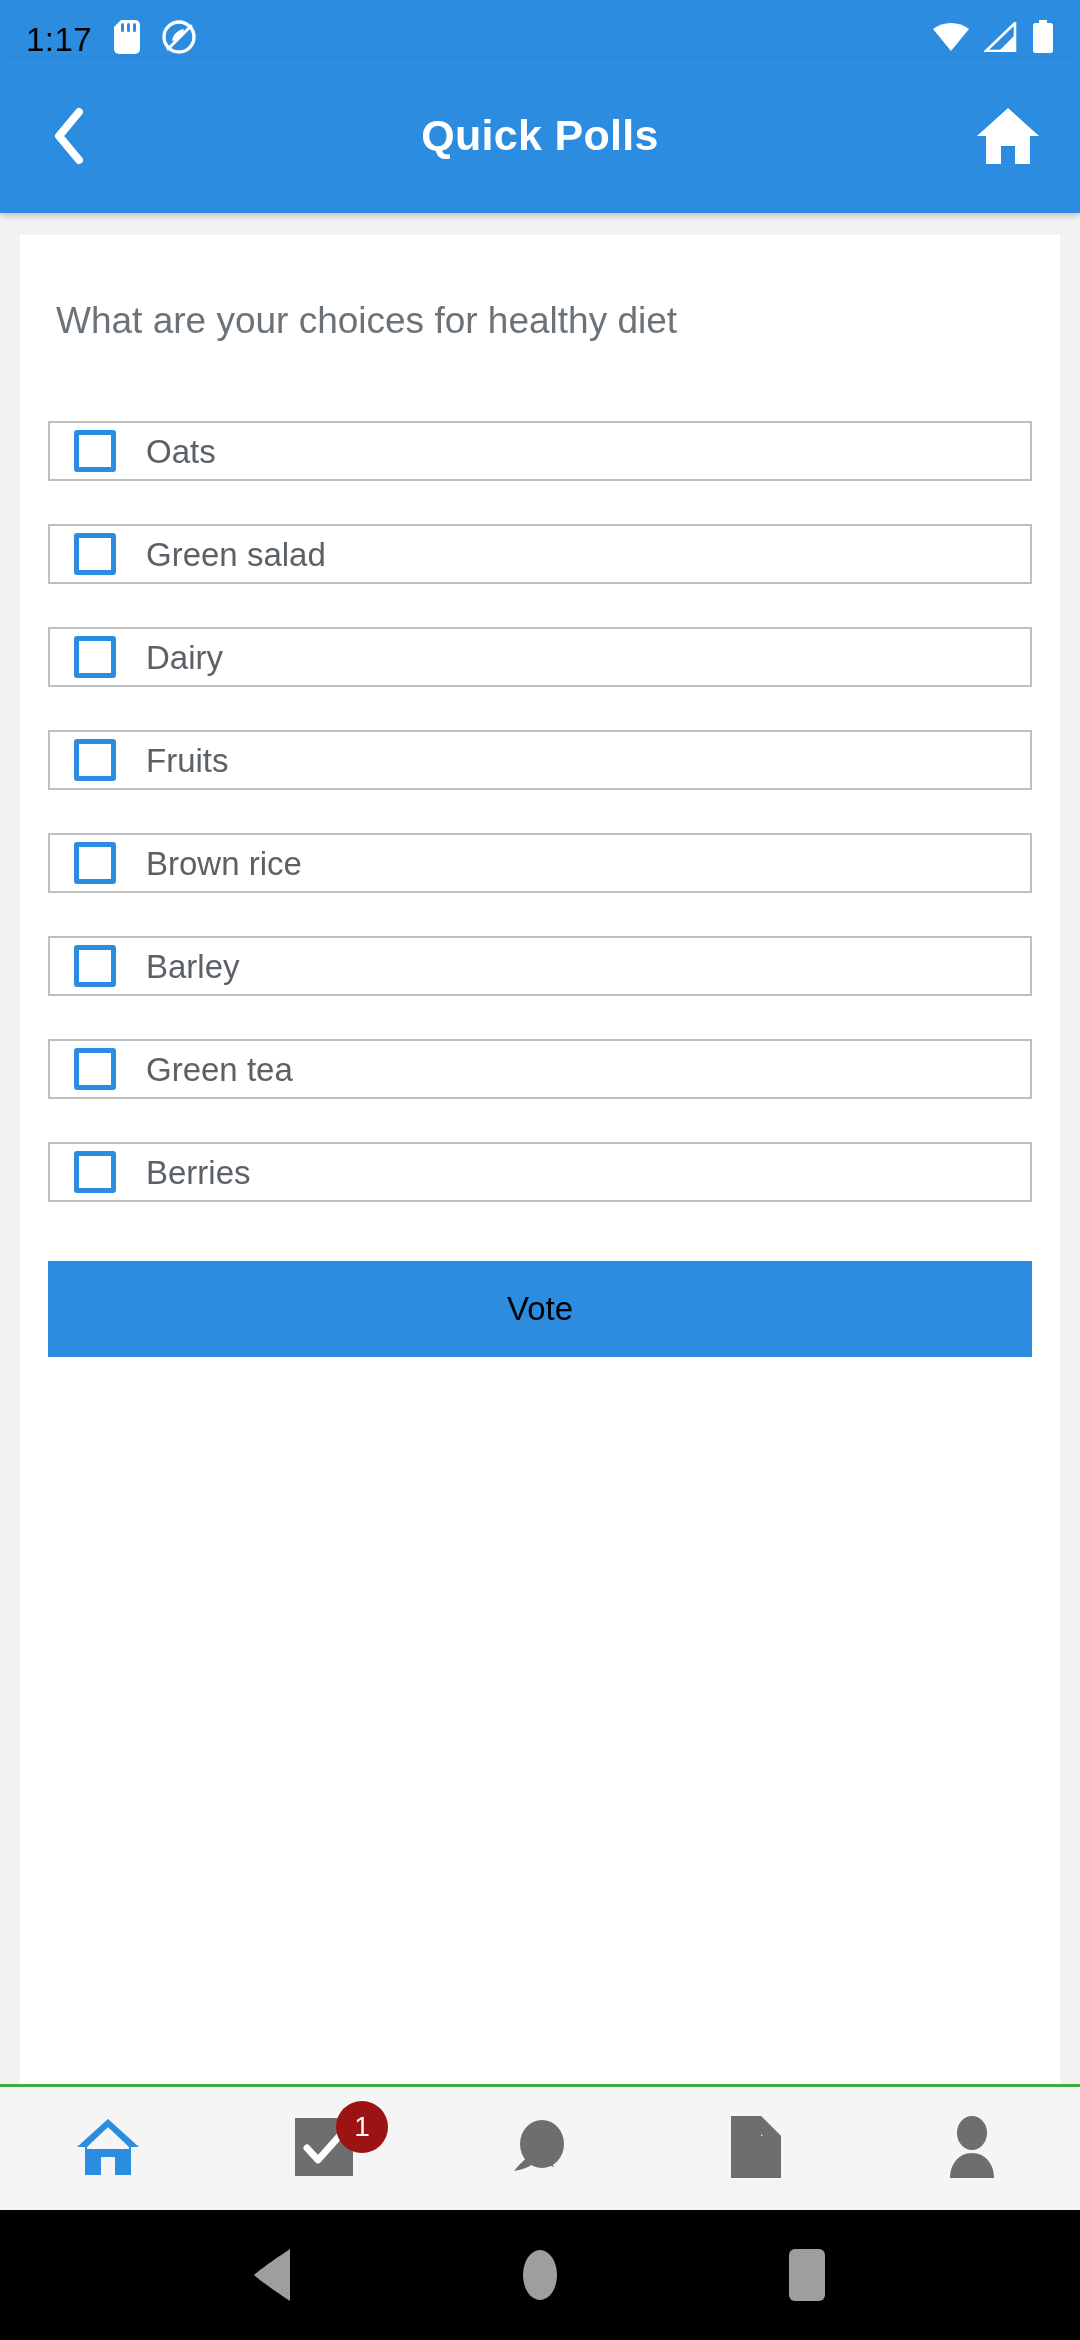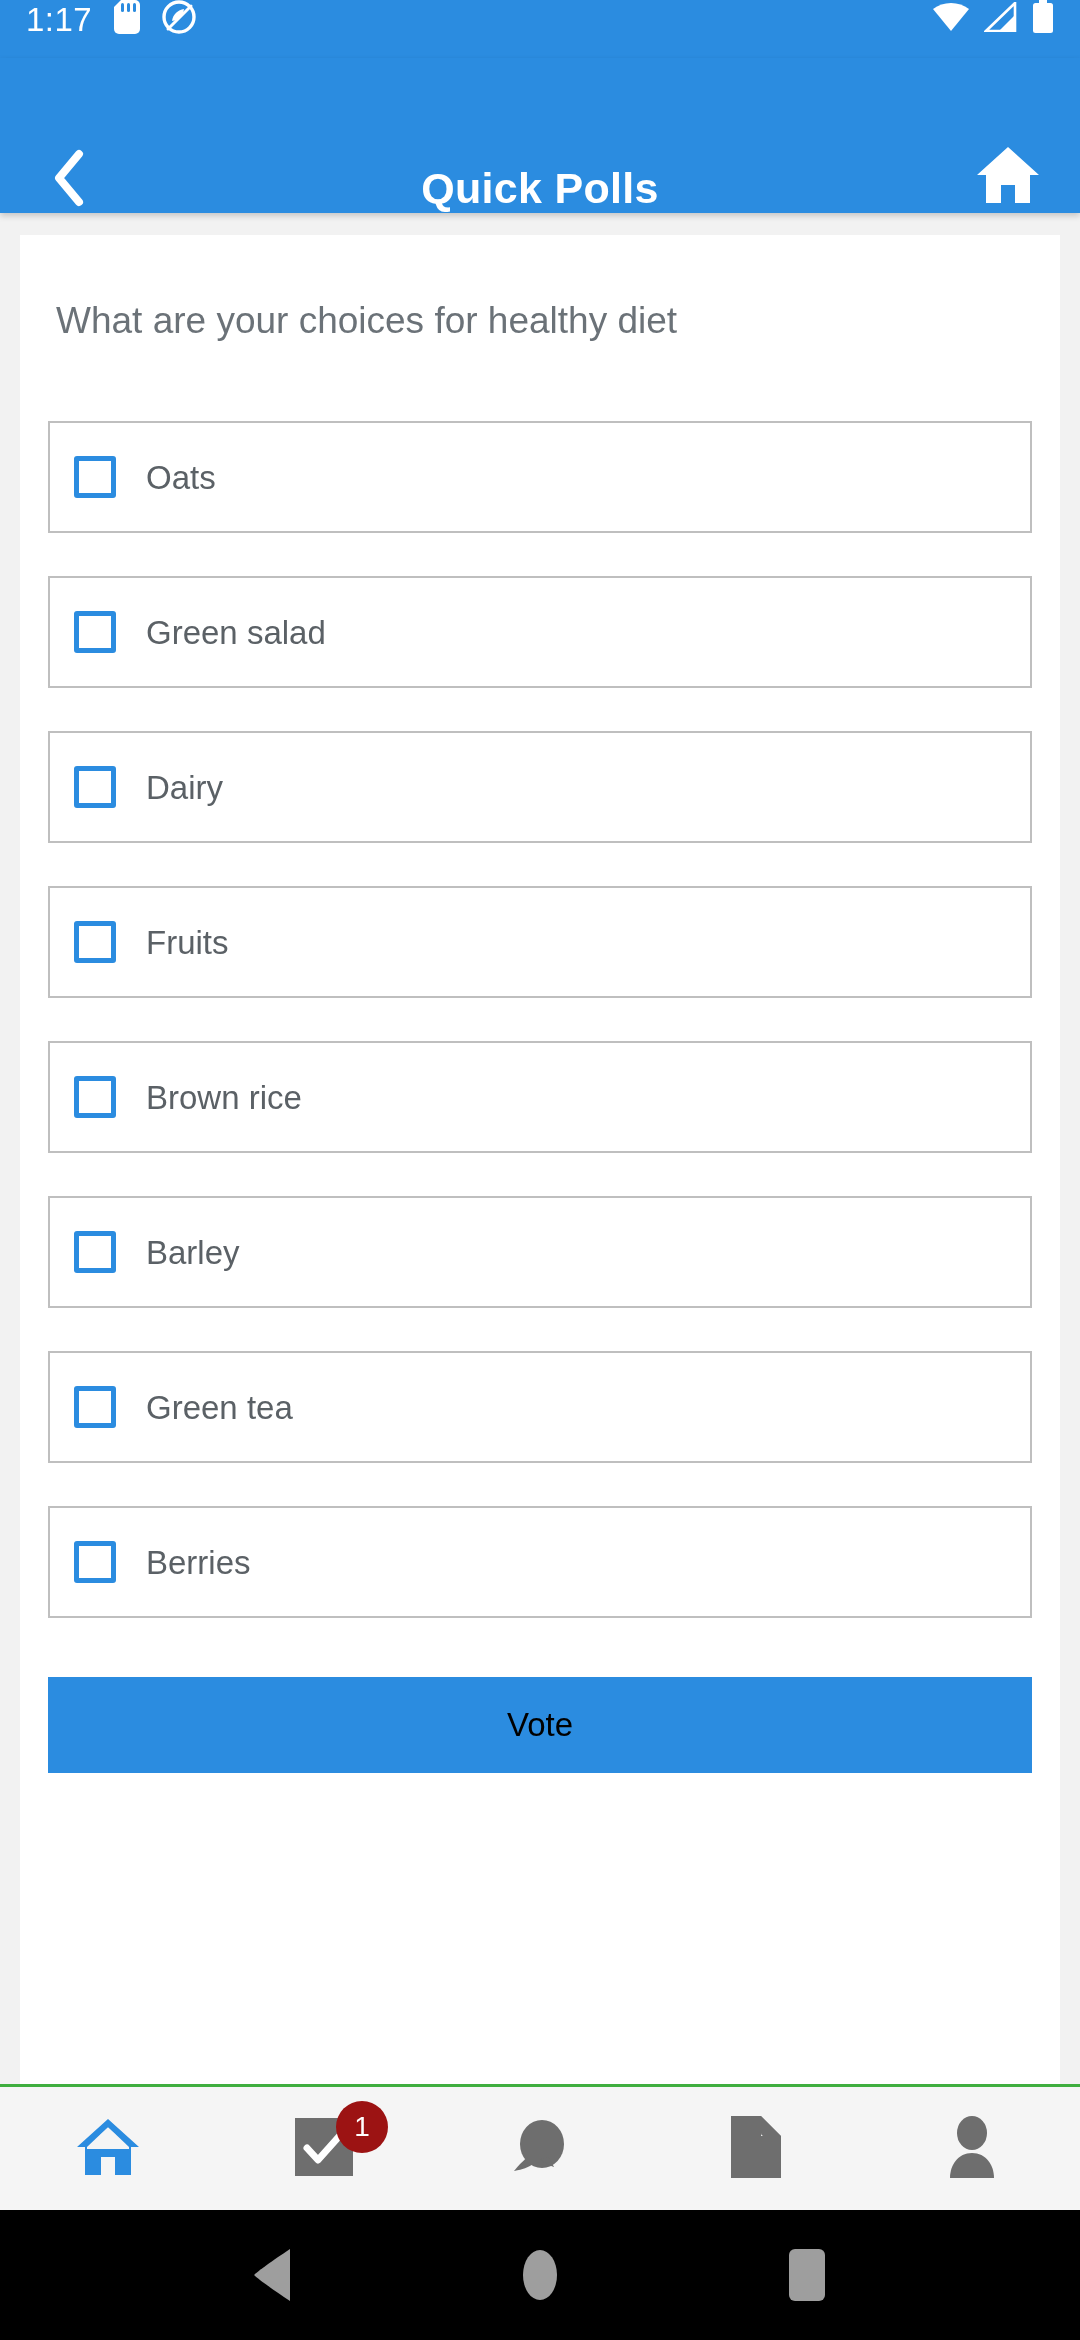--- a/index.html
+++ b/index.html
@@ -13,34 +13,34 @@
     position:relative;
     width:1080px; height:2340px;
     background:#f2f2f2;
     display:flex; flex-direction:column;
   }
 
   
   .statusbar {
     height:58px; flex:0 0 58px;
     background:#2b8ce0;
-    display:flex; align-items:flex-start;
+    display:flex; align-items:flex-end;
     padding:0 26px;
-    color:#ffffff;
+    color:#000000;
   }
   .sb-left { display:flex; align-items:center; gap:22px; }
   .sb-time { font-size:33px; letter-spacing:.5px; line-height:1; font-weight:400; }
   .sb-right { margin-left:auto; display:flex; align-items:center; gap:14px; }
   .sb-icon { display:block; }
 
   
   .appbar {
     height:155px; flex:0 0 155px;
     background:#2b8ce0;
-    display:flex; align-items:flex-end;
+    display:flex; align-items:center;
     padding:0 34px;
     position:relative;
     box-shadow:0 3px 6px rgba(0,0,0,.18);
     z-index:5;
   }
   .appbar-back { width:70px; height:70px; display:flex; align-items:center; justify-content:center; cursor:pointer; }
   .appbar-title {
     position:absolute; left:0; right:0; text-align:center;
     color:#ffffff; font-size:43px; font-weight:bold;
     letter-spacing:.3px; pointer-events:none;
@@ -67,21 +67,21 @@
     font-size:37px;
     font-weight:400;
     line-height:1.3;
     padding:62px 8px 0 8px;
   }
   .options { margin-top:76px; }
 
   .option-row {
     border:2px solid #bfbfbf;
     background:#ffffff;
-    height:112px;
+    height:60px;
     margin-bottom:43px;
     display:flex; align-items:center;
     padding-left:24px;
     cursor:pointer;
   }
   .checkbox {
     width:42px; height:42px;
     border:5px solid #2b8ce0;
     border-radius:3px;
     background:#ffffff;

